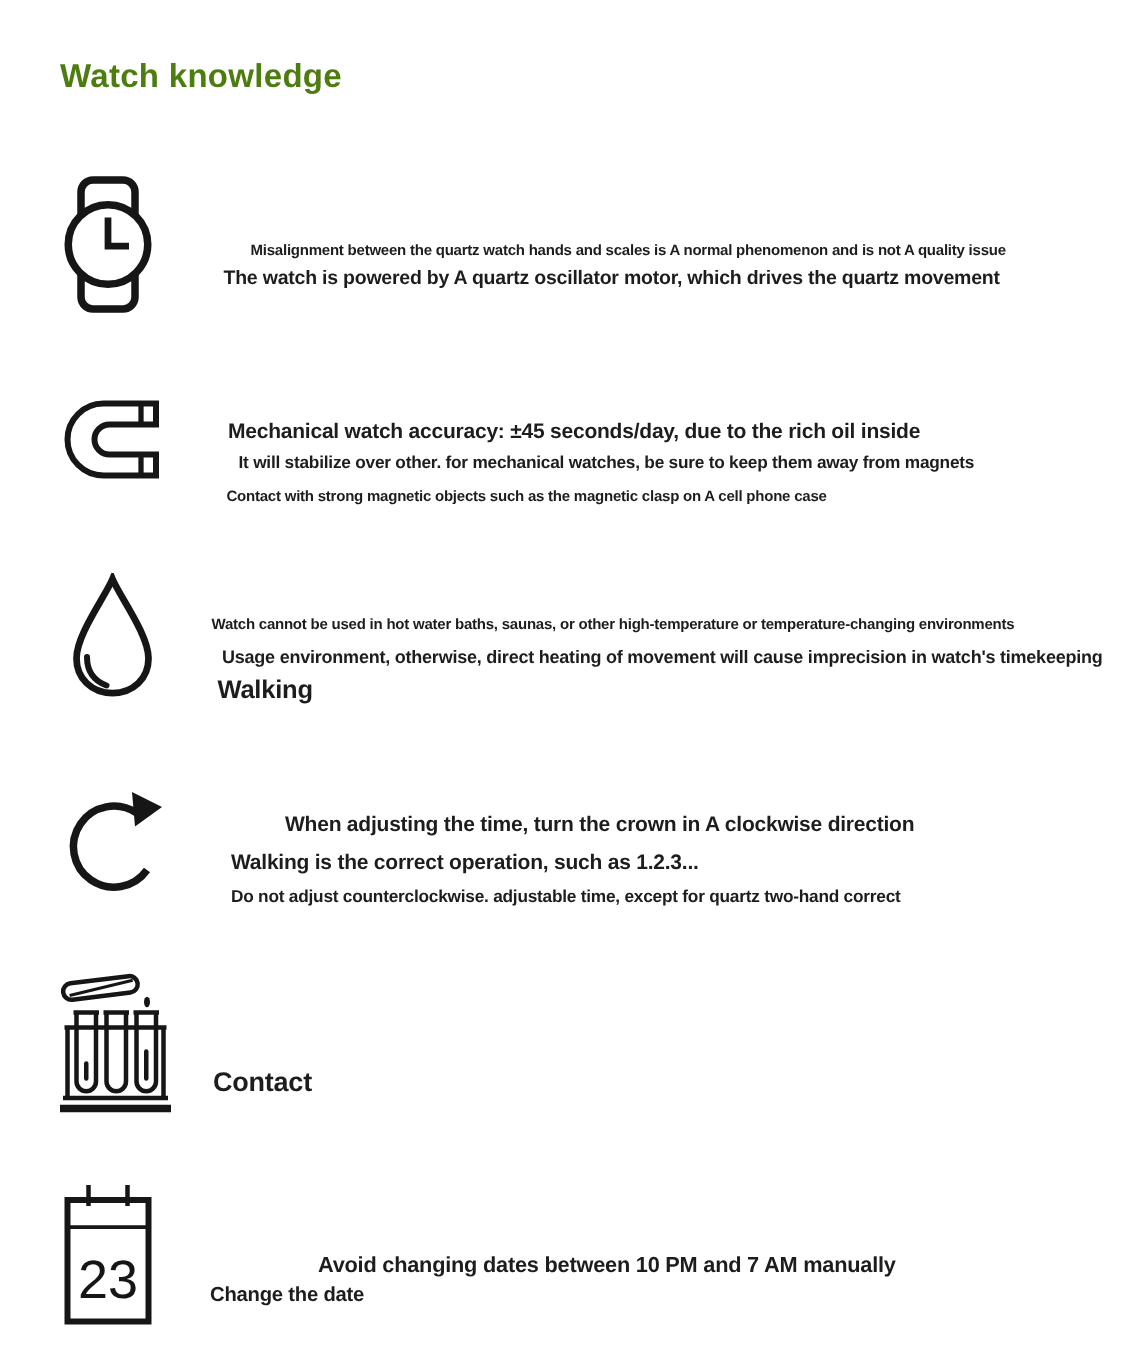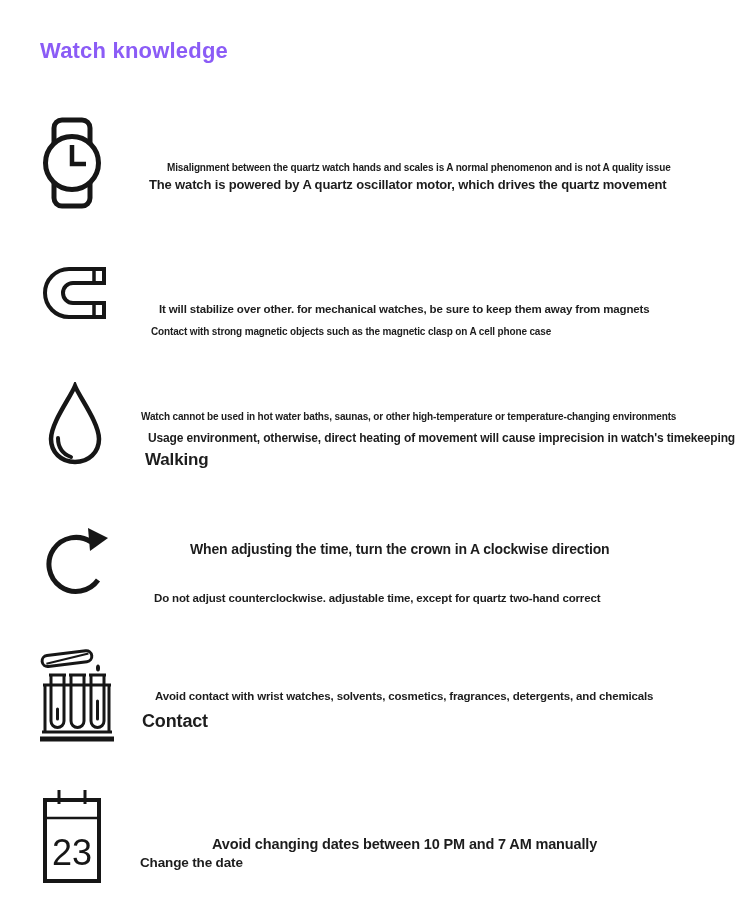--- a/index.html
+++ b/index.html
@@ -3,21 +3,21 @@
 <meta charset="utf-8">
 <style>
   html,body{margin:0;padding:0;background:#ffffff;}
   body{width:750px;height:909px;overflow:hidden;}
   .page{
     position:relative;width:750px;height:909px;background:#ffffff;
     font-family:"Liberation Sans",sans-serif;color:#1d1d1d;
   }
   .title{
     position:absolute;left:40px;top:38px;margin:0;
-    font-size:22px;font-weight:700;letter-spacing:.2px;color:#8b5cf6;
+    font-size:22px;font-weight:700;letter-spacing:.2px;color:#4d7c0f;
   }
   .t{
     position:absolute;font-weight:700;white-space:nowrap;
     line-height:1.15;letter-spacing:-.15px;color:#1d1d1d;margin-top:12px;
   }
   .icon{position:absolute;}
   .stroke{stroke:#161616;fill:none;}
   .fillblk{fill:#161616;stroke:none;}
 </style>
 </head>
@@ -32,55 +32,56 @@
     <circle cx="30" cy="47" r="26.5" fill="#ffffff" stroke="#161616" stroke-width="5"></circle>
     <path class="stroke" d="M30 29 V48 H44" stroke-width="4.5"></path>
   </svg>
   <div class="t" style="left:167px;top:150px;font-size:10px">Misalignment between the quartz watch hands and scales is A normal phenomenon and is not A quality issue</div>
   <div class="t" style="left:149px;top:166px;font-size:13px">The watch is powered by A quartz oscillator motor, which drives the quartz movement</div>
 
   <svg class="icon" style="left:42px;top:264px;" width="66" height="58" viewBox="0 0 66 58">
     <path class="stroke" d="M62 5 H27 A24 24 0 0 0 27 53 H62 V39 H31 A10 10 0 0 1 31 19 H62 Z" stroke-width="4"></path>
     <path class="stroke" d="M52 5 V19 M52 39 V53" stroke-width="3.5"></path>
   </svg>
+  <div class="t" style="left:152px;top:267px;font-size:14px">Mechanical watch accuracy: ±45 seconds/day, due to the rich oil inside</div>
   <div class="t" style="left:159px;top:291px;font-size:11.5px">It will stabilize over other. for mechanical watches, be sure to keep them away from magnets</div>
   <div class="t" style="left:151px;top:314px;font-size:10px">Contact with strong magnetic objects such as the magnetic clasp on A cell phone case</div>
 
   <svg class="icon" style="left:44px;top:382px;" width="62" height="84" viewBox="0 0 62 84">
     <path class="stroke" d="M31 4 C26 16 7 41 7 57 C7 70 17 80 31 80 C45 80 55 70 55 57 C55 41 36 16 31 4 Z" stroke-width="4.5"></path>
     <path class="stroke" d="M14 56 C14 66 19 72 27 75" stroke-width="4" stroke-linecap="round"></path>
   </svg>
   <div class="t" style="left:141px;top:399px;font-size:10px">Watch cannot be used in hot water baths, saunas, or other high-temperature or temperature-changing environments</div>
   <div class="t" style="left:148px;top:420px;font-size:12px">Usage environment, otherwise, direct heating of movement will cause imprecision in watch's timekeeping</div>
   <div class="t" style="left:145px;top:438px;font-size:17px">Walking</div>
 
   <svg class="icon" style="left:45px;top:522px;" width="68" height="78" viewBox="0 0 68 78">
     <path class="stroke" d="M46 20 A27 27 0 1 0 53 58" stroke-width="5"></path>
     <polygon class="fillblk" points="43,6 63,16 45,29"></polygon>
   </svg>
   <div class="t" style="left:190px;top:529px;font-size:14px">When adjusting the time, turn the crown in A clockwise direction</div>
+  <div class="t" style="left:154px;top:554px;font-size:14px">Walking is the correct operation, such as 1.2.3...</div>
   <div class="t" style="left:154px;top:580px;font-size:11.5px">Do not adjust counterclockwise. adjustable time, except for quartz two-hand correct</div>
 
   <svg class="icon" style="left:40px;top:645px;" width="74" height="102" viewBox="0 0 74 102">
     <g transform="rotate(-7 28 14)">
       <rect class="stroke" x="2" y="8" width="50" height="11" rx="5.5" stroke-width="3"></rect>
       <path class="stroke" d="M6 16 L49 11" stroke-width="2"></path>
     </g>
     <ellipse class="fillblk" cx="58" cy="23" rx="2" ry="3.5"></ellipse>
     <path class="stroke" d="M3 40 H71" stroke-width="3"></path>
     <path class="stroke" d="M5 40 V86 M69 40 V86" stroke-width="3"></path>
     <path class="stroke" d="M2 87 H72" stroke-width="3"></path>
     <path class="stroke" d="M0 94 H74" stroke-width="5"></path>
     <path class="stroke" d="M11 30 V76 A6.5 6.5 0 0 0 24 76 V30 M9 30 H26" stroke-width="3"></path>
     <path class="stroke" d="M31 30 V76 A6.5 6.5 0 0 0 44 76 V30 M29 30 H46" stroke-width="3"></path>
     <path class="stroke" d="M51 30 V76 A6.5 6.5 0 0 0 64 76 V30 M49 30 H66" stroke-width="3"></path>
     <path class="stroke" d="M17.5 64 V74" stroke-width="3" stroke-linecap="round"></path>
     <path class="stroke" d="M57.5 56 V74" stroke-width="3" stroke-linecap="round"></path>
   </svg>
-  <div class="t" style="left:155px;top:678px;font-size:11.5px">Avoid contact with wrist watches, solvents, cosmetics, fragrances, detergents, and chemicals</div>
   <div class="t" style="left:142px;top:699px;font-size:18px">Contact</div>
 
   <svg class="icon" style="left:42px;top:786px;" width="60" height="99" viewBox="0 0 60 99">
     <rect x="3" y="14" width="54" height="81" fill="#ffffff" stroke="#161616" stroke-width="4"></rect>
     <path class="stroke" d="M3 32 H57" stroke-width="2.5"></path>
     <path class="stroke" d="M17 4 V18 M43 4 V18" stroke-width="3"></path>
     <text x="30" y="79" text-anchor="middle" font-size="36" font-weight="400" font-family="Liberation Sans, sans-serif" fill="#161616">23</text>
   </svg>
   <div class="t" style="left:212px;top:824px;font-size:14.5px">Avoid changing dates between 10 PM and 7 AM manually</div>
   <div class="t" style="left:140px;top:843px;font-size:13.5px">Change the date</div>

